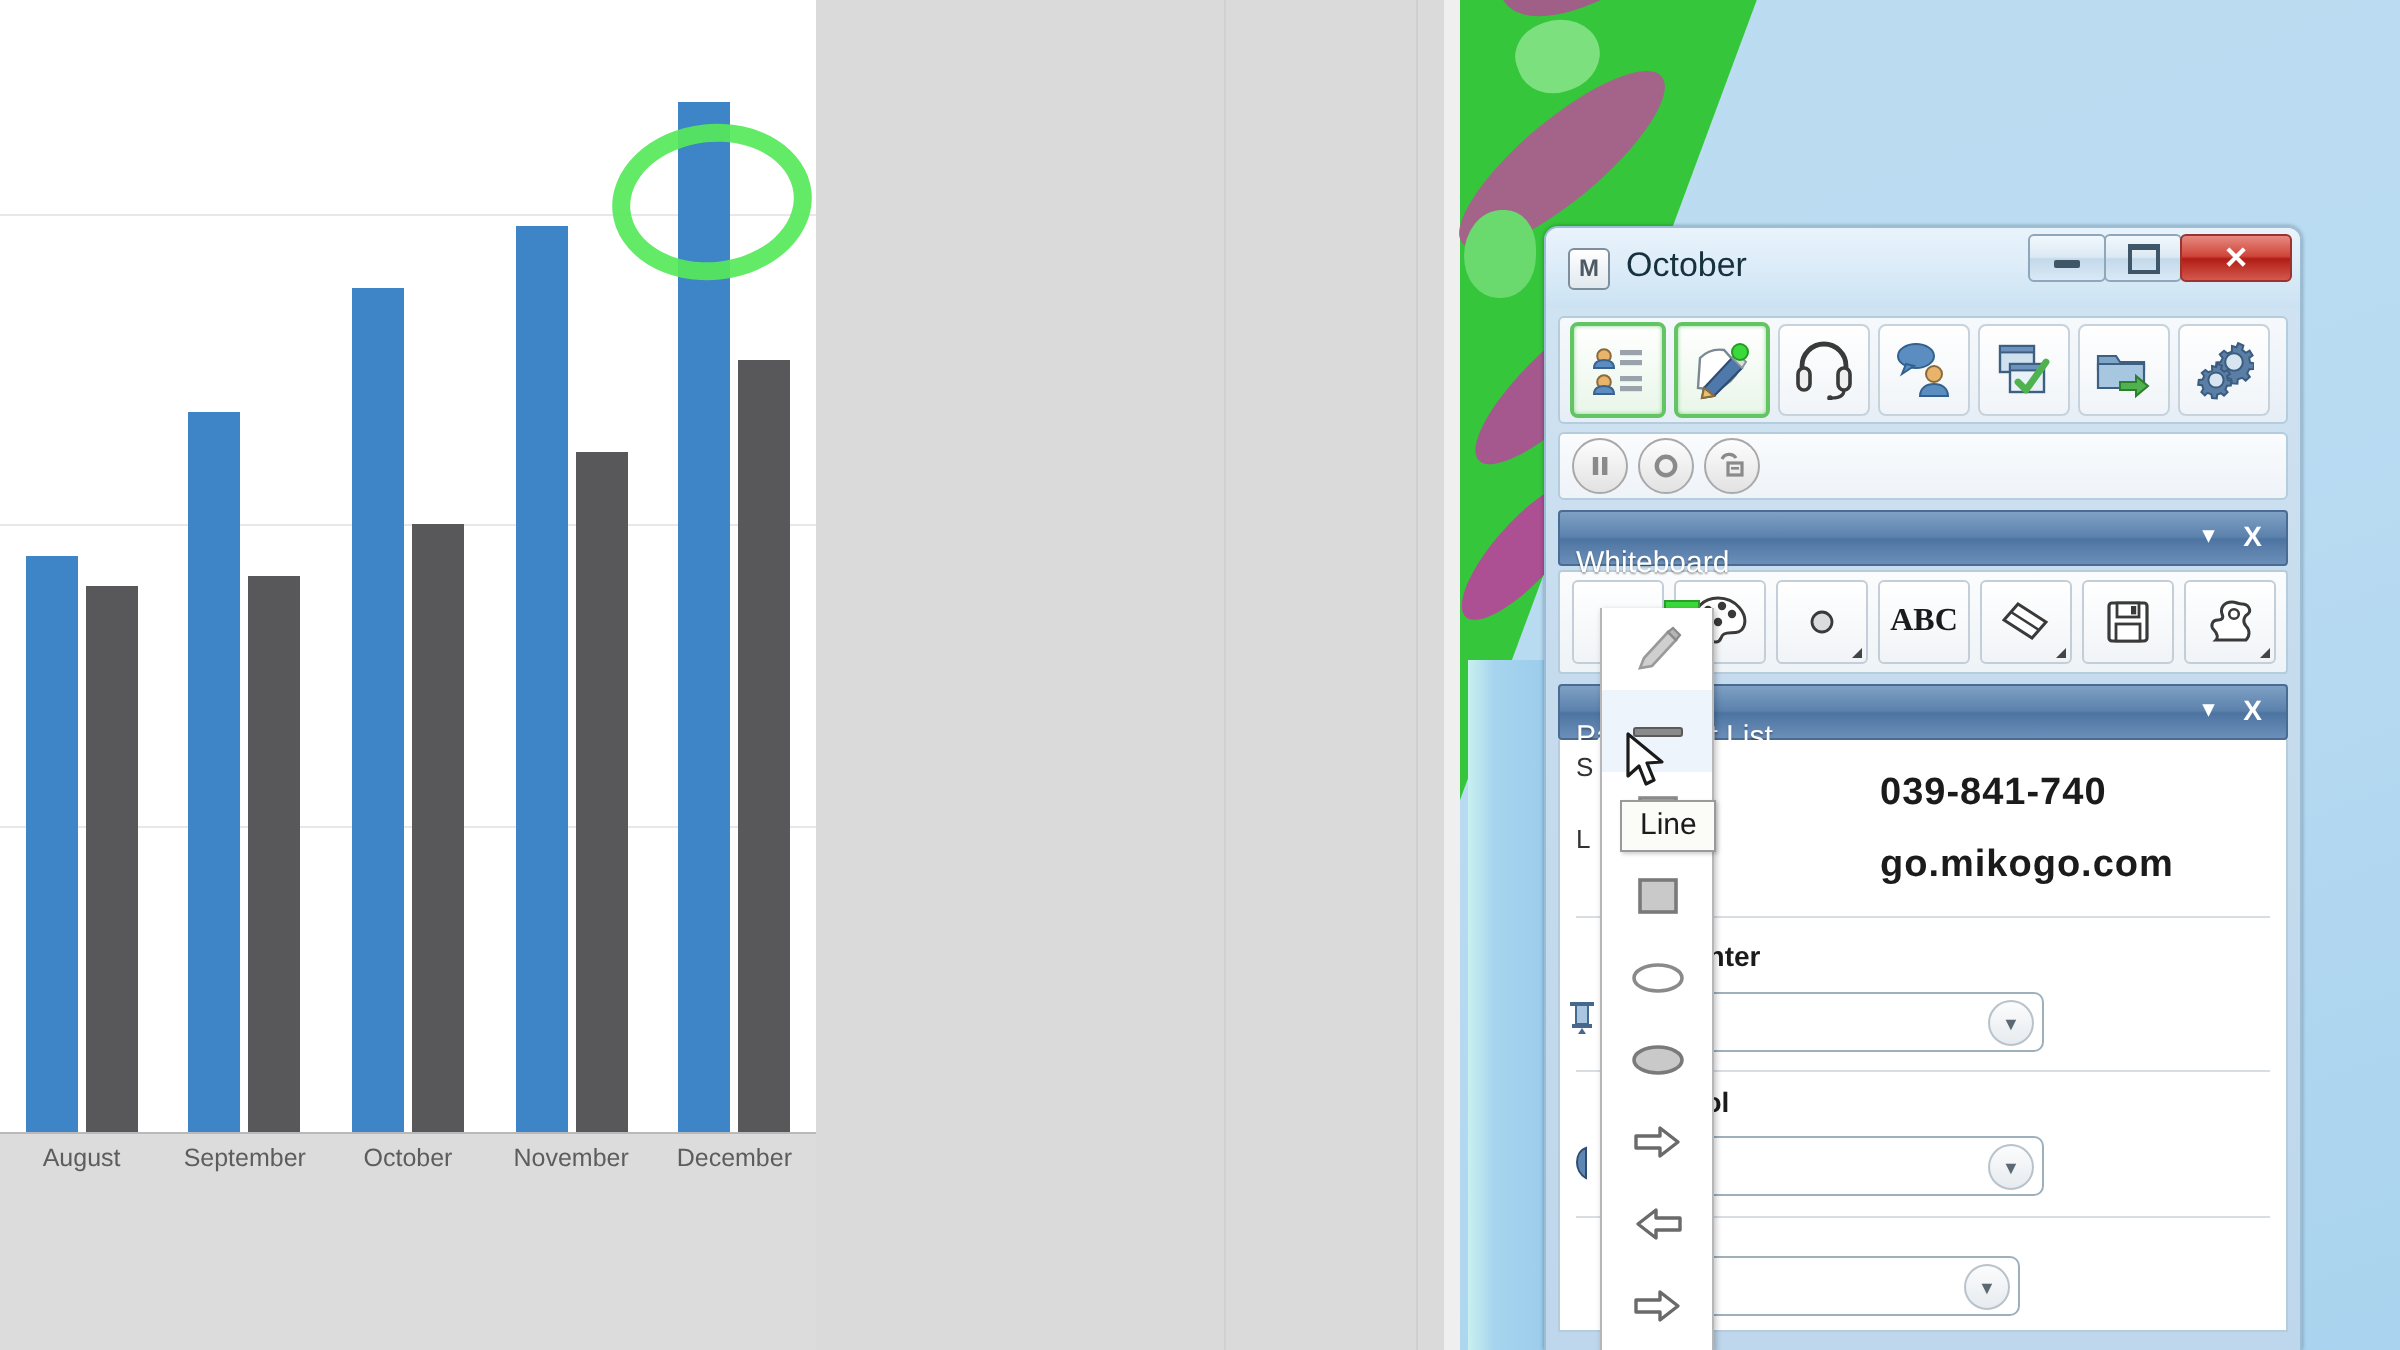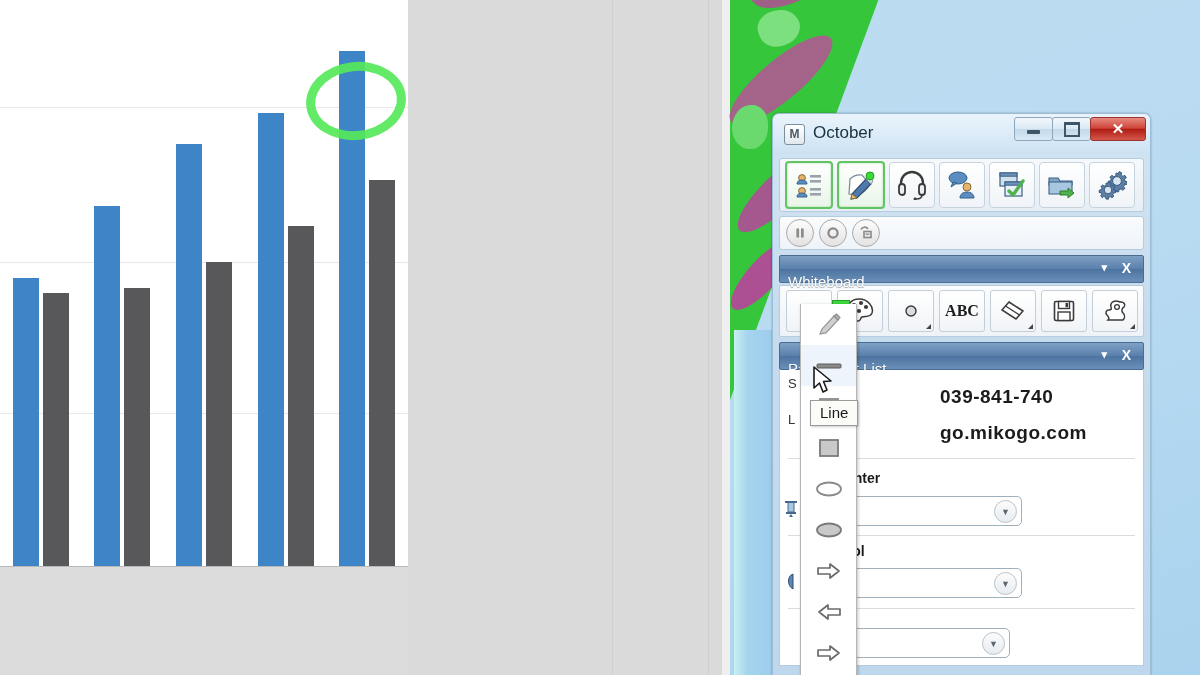--- a/index.html
+++ b/index.html
@@ -343,20 +343,27 @@
             <div class="bar blue" style="left: 94.4px; height: 360.182px; background: rgb(61, 133, 198);"></div>
             <div class="bar gray" style="left: 124.4px; height: 277.855px; background: rgb(88, 88, 90);"></div>
             <div class="bar blue" style="left: 176px; height: 421.927px; background: rgb(61, 133, 198);"></div>
             <div class="bar gray" style="left: 206px; height: 303.582px; background: rgb(88, 88, 90);"></div>
             <div class="bar blue" style="left: 257.6px; height: 452.8px; background: rgb(61, 133, 198);"></div>
             <div class="bar gray" style="left: 287.6px; height: 339.6px; background: rgb(88, 88, 90);"></div>
             <div class="bar blue" style="left: 339.2px; height: 514.545px; background: rgb(61, 133, 198);"></div>
             <div class="bar gray" style="left: 369.2px; height: 385.909px; background: rgb(88, 88, 90);"></div>
           </div>
       </div>
+      <div class="xlabels" id="xlabels">
+          <div class="xlabel" style="left: 0px; width: 81.6px;">August</div>
+          <div class="xlabel" style="left: 81.6px; width: 81.6px;">September</div>
+          <div class="xlabel" style="left: 163.2px; width: 81.6px;">October</div>
+          <div class="xlabel" style="left: 244.8px; width: 81.6px;">November</div>
+          <div class="xlabel" style="left: 326.4px; width: 81.6px;">December</div>
+        </div>
     </div>
 
     <div class="annot-circle"></div>
   </div>
 
   <div class="desktop">
     <div class="wall-white"></div>
     <div class="wall-green"></div>
     <div class="wall-purple1"></div>
     <div class="wall-purple2"></div>

